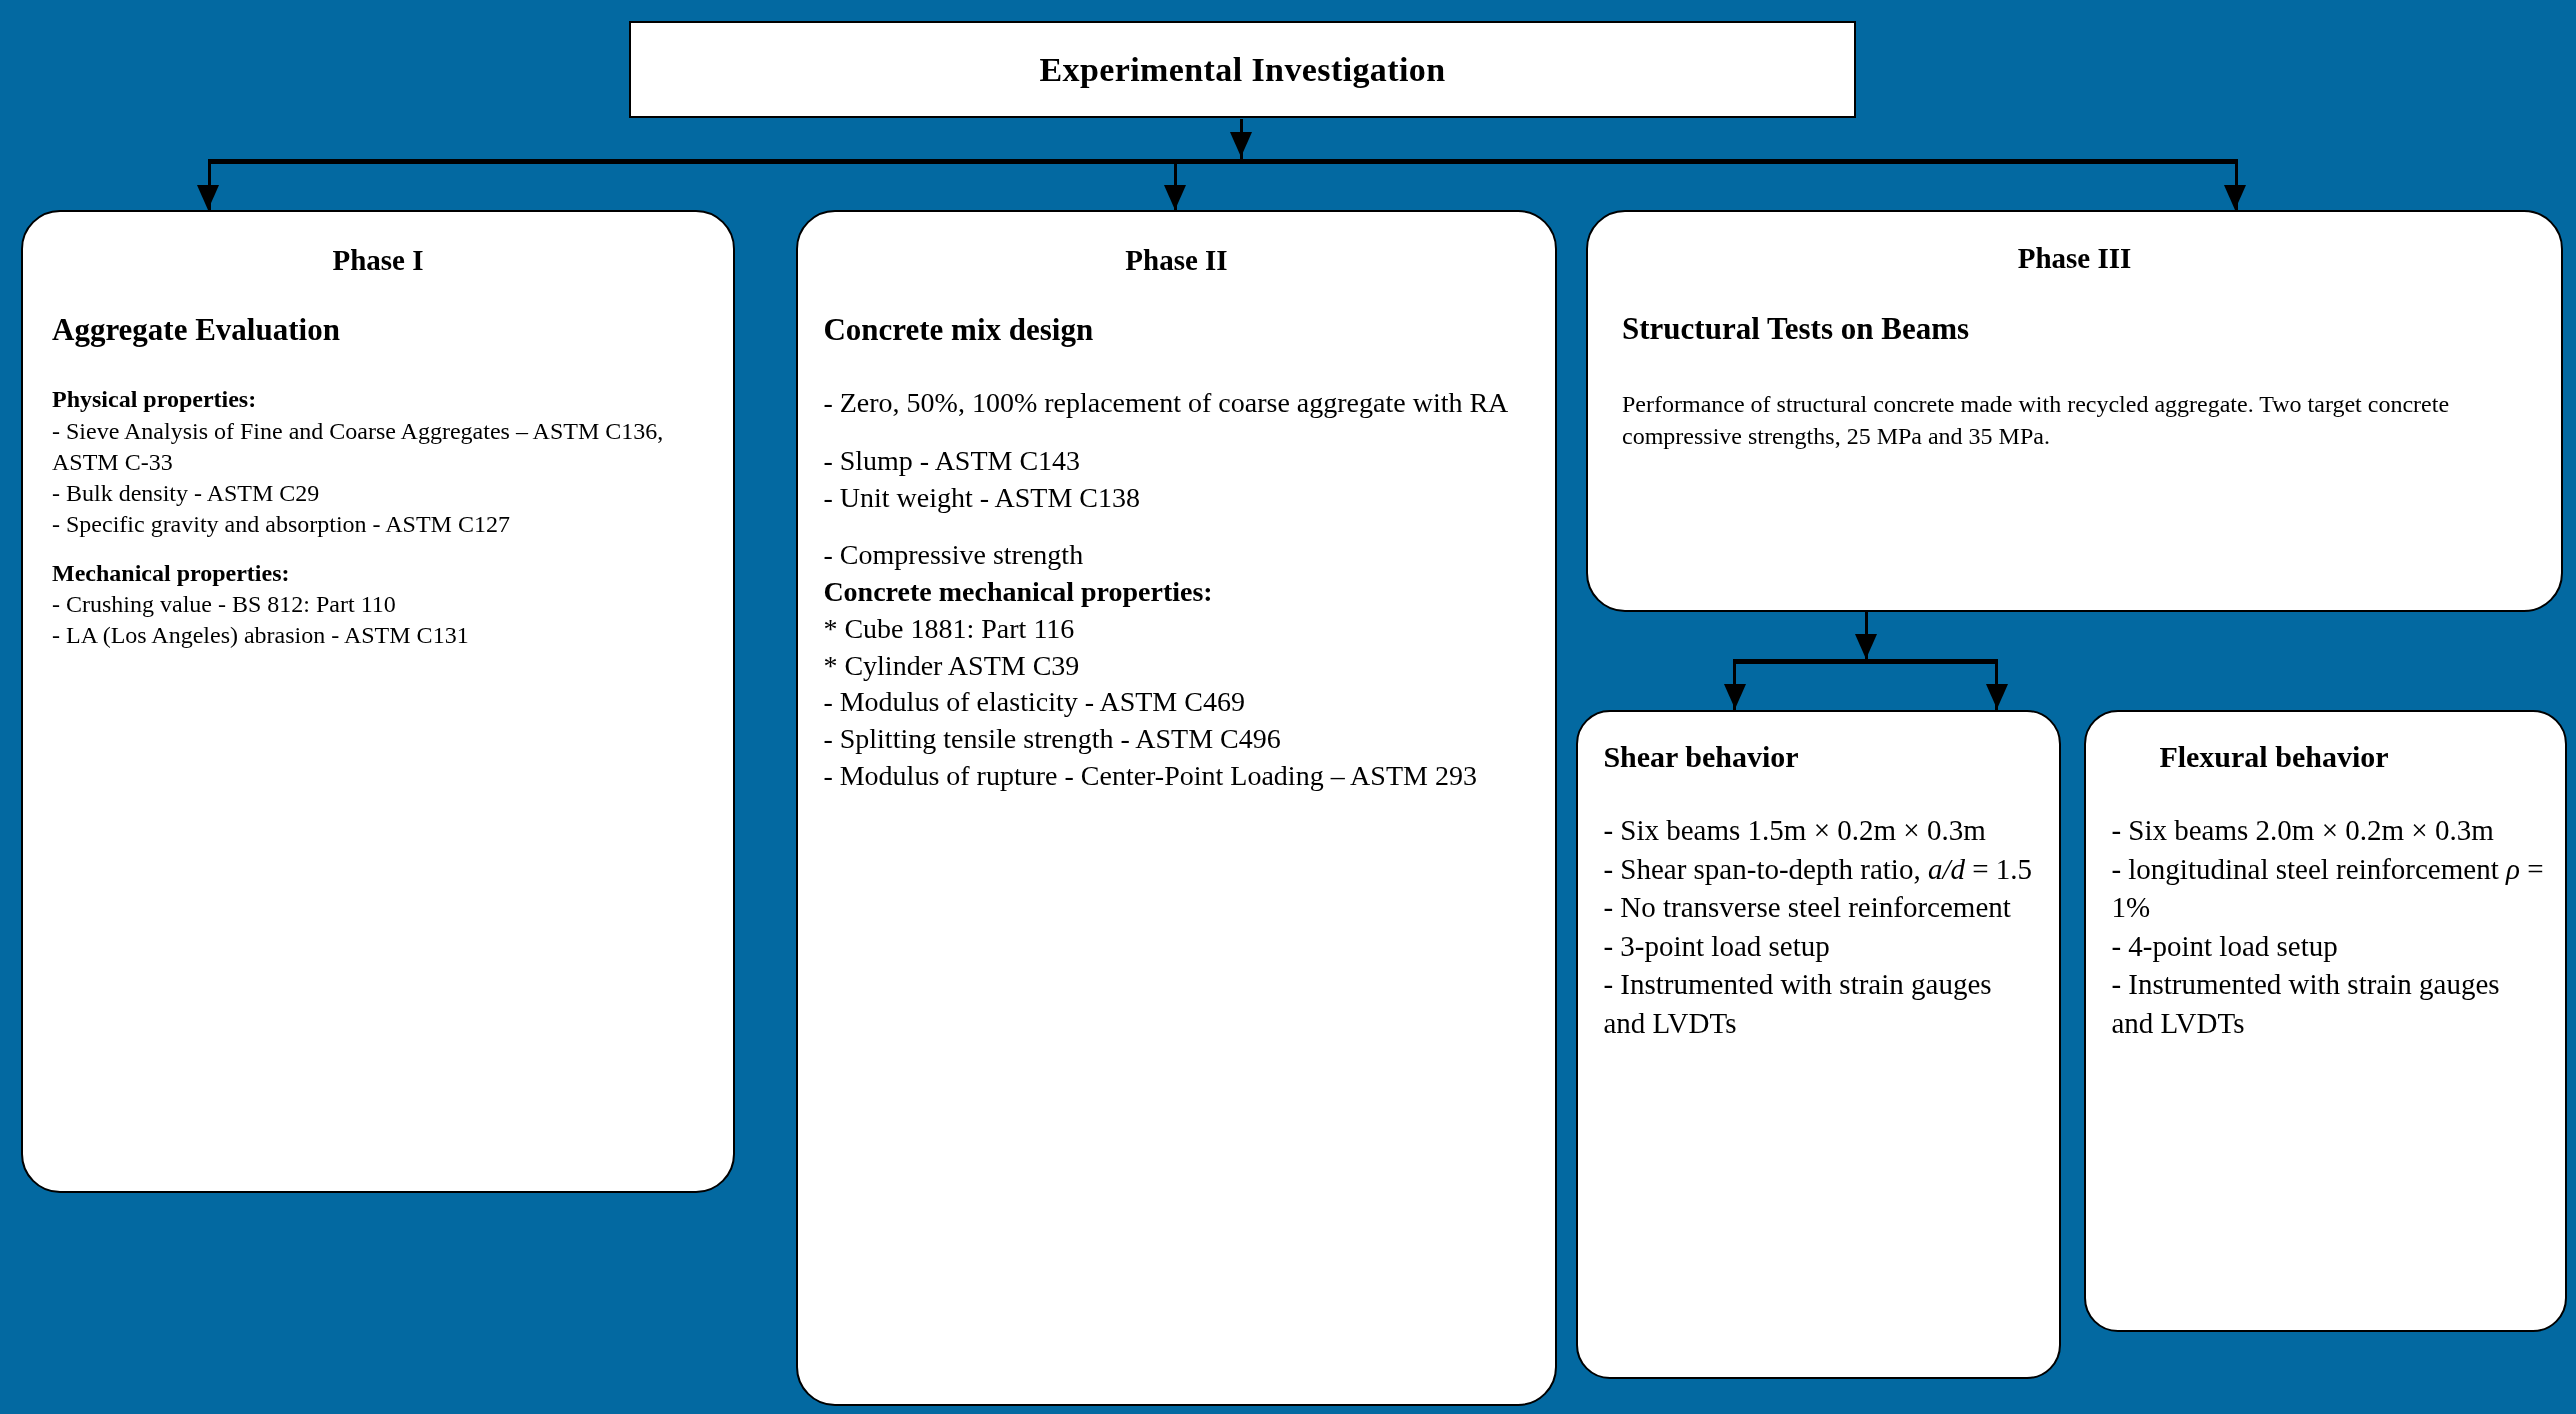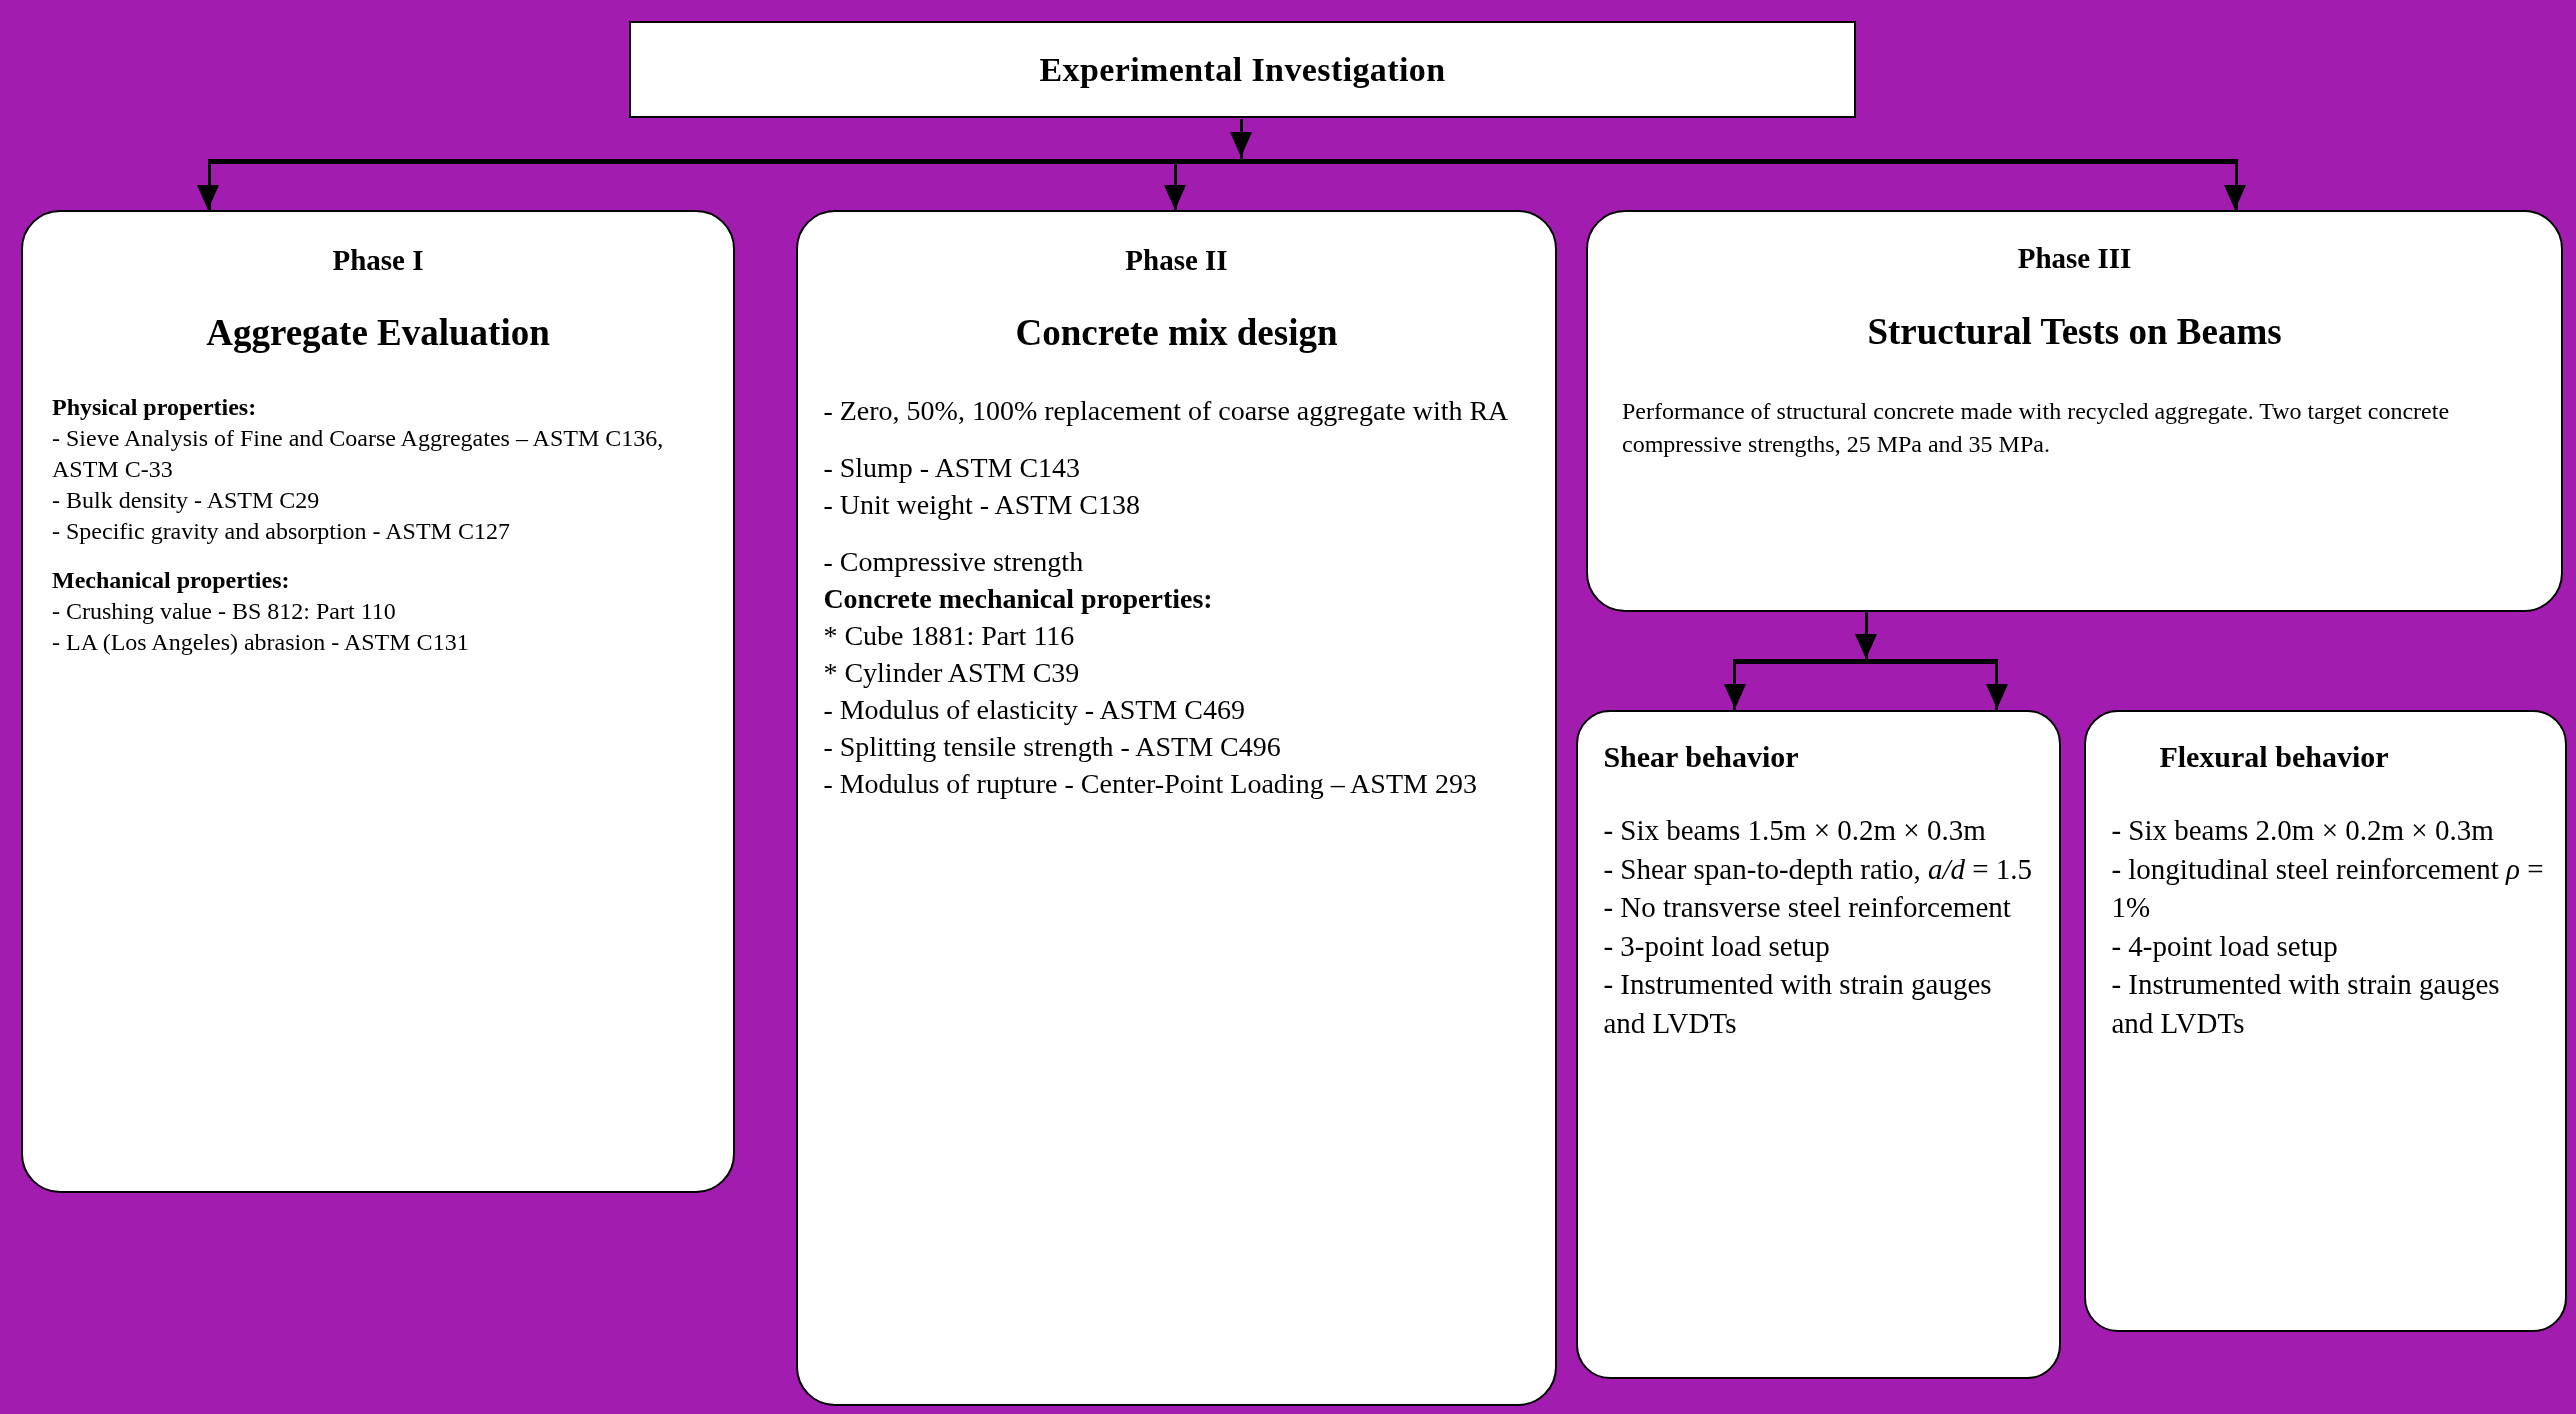--- a/index.html
+++ b/index.html
@@ -9,21 +9,21 @@
     background: #ffffff;
   }
   body {
     font-family: "Liberation Serif", "DejaVu Serif", serif;
     color: #000000;
   }
   #canvas {
     position: relative;
     width: 2576px;
     height: 1415px;
-    background: #a21caf;
+    background: #0369a1;
     overflow: hidden;
   }
 
   
   .box {
     position: absolute;
     box-sizing: border-box;
     background: #ffffff;
     border: 2.5px solid #000000;
   }
@@ -39,22 +39,21 @@
     letter-spacing: 0.4px;
   }
   .phase-head {
     font-weight: bold;
     font-size: 29px;
     text-align: center;
     line-height: 1.2;
   }
   .phase-sub {
     font-weight: bold;
-    font-size: 37px;
-    text-align: center;
+    font-size: 31px;
     line-height: 1.2;
   }
   .body-text {
     font-size: 24px;
     line-height: 1.30;
     text-align: left;
   }
   .body-text.small {
     font-size: 28px;
     line-height: 1.32;

